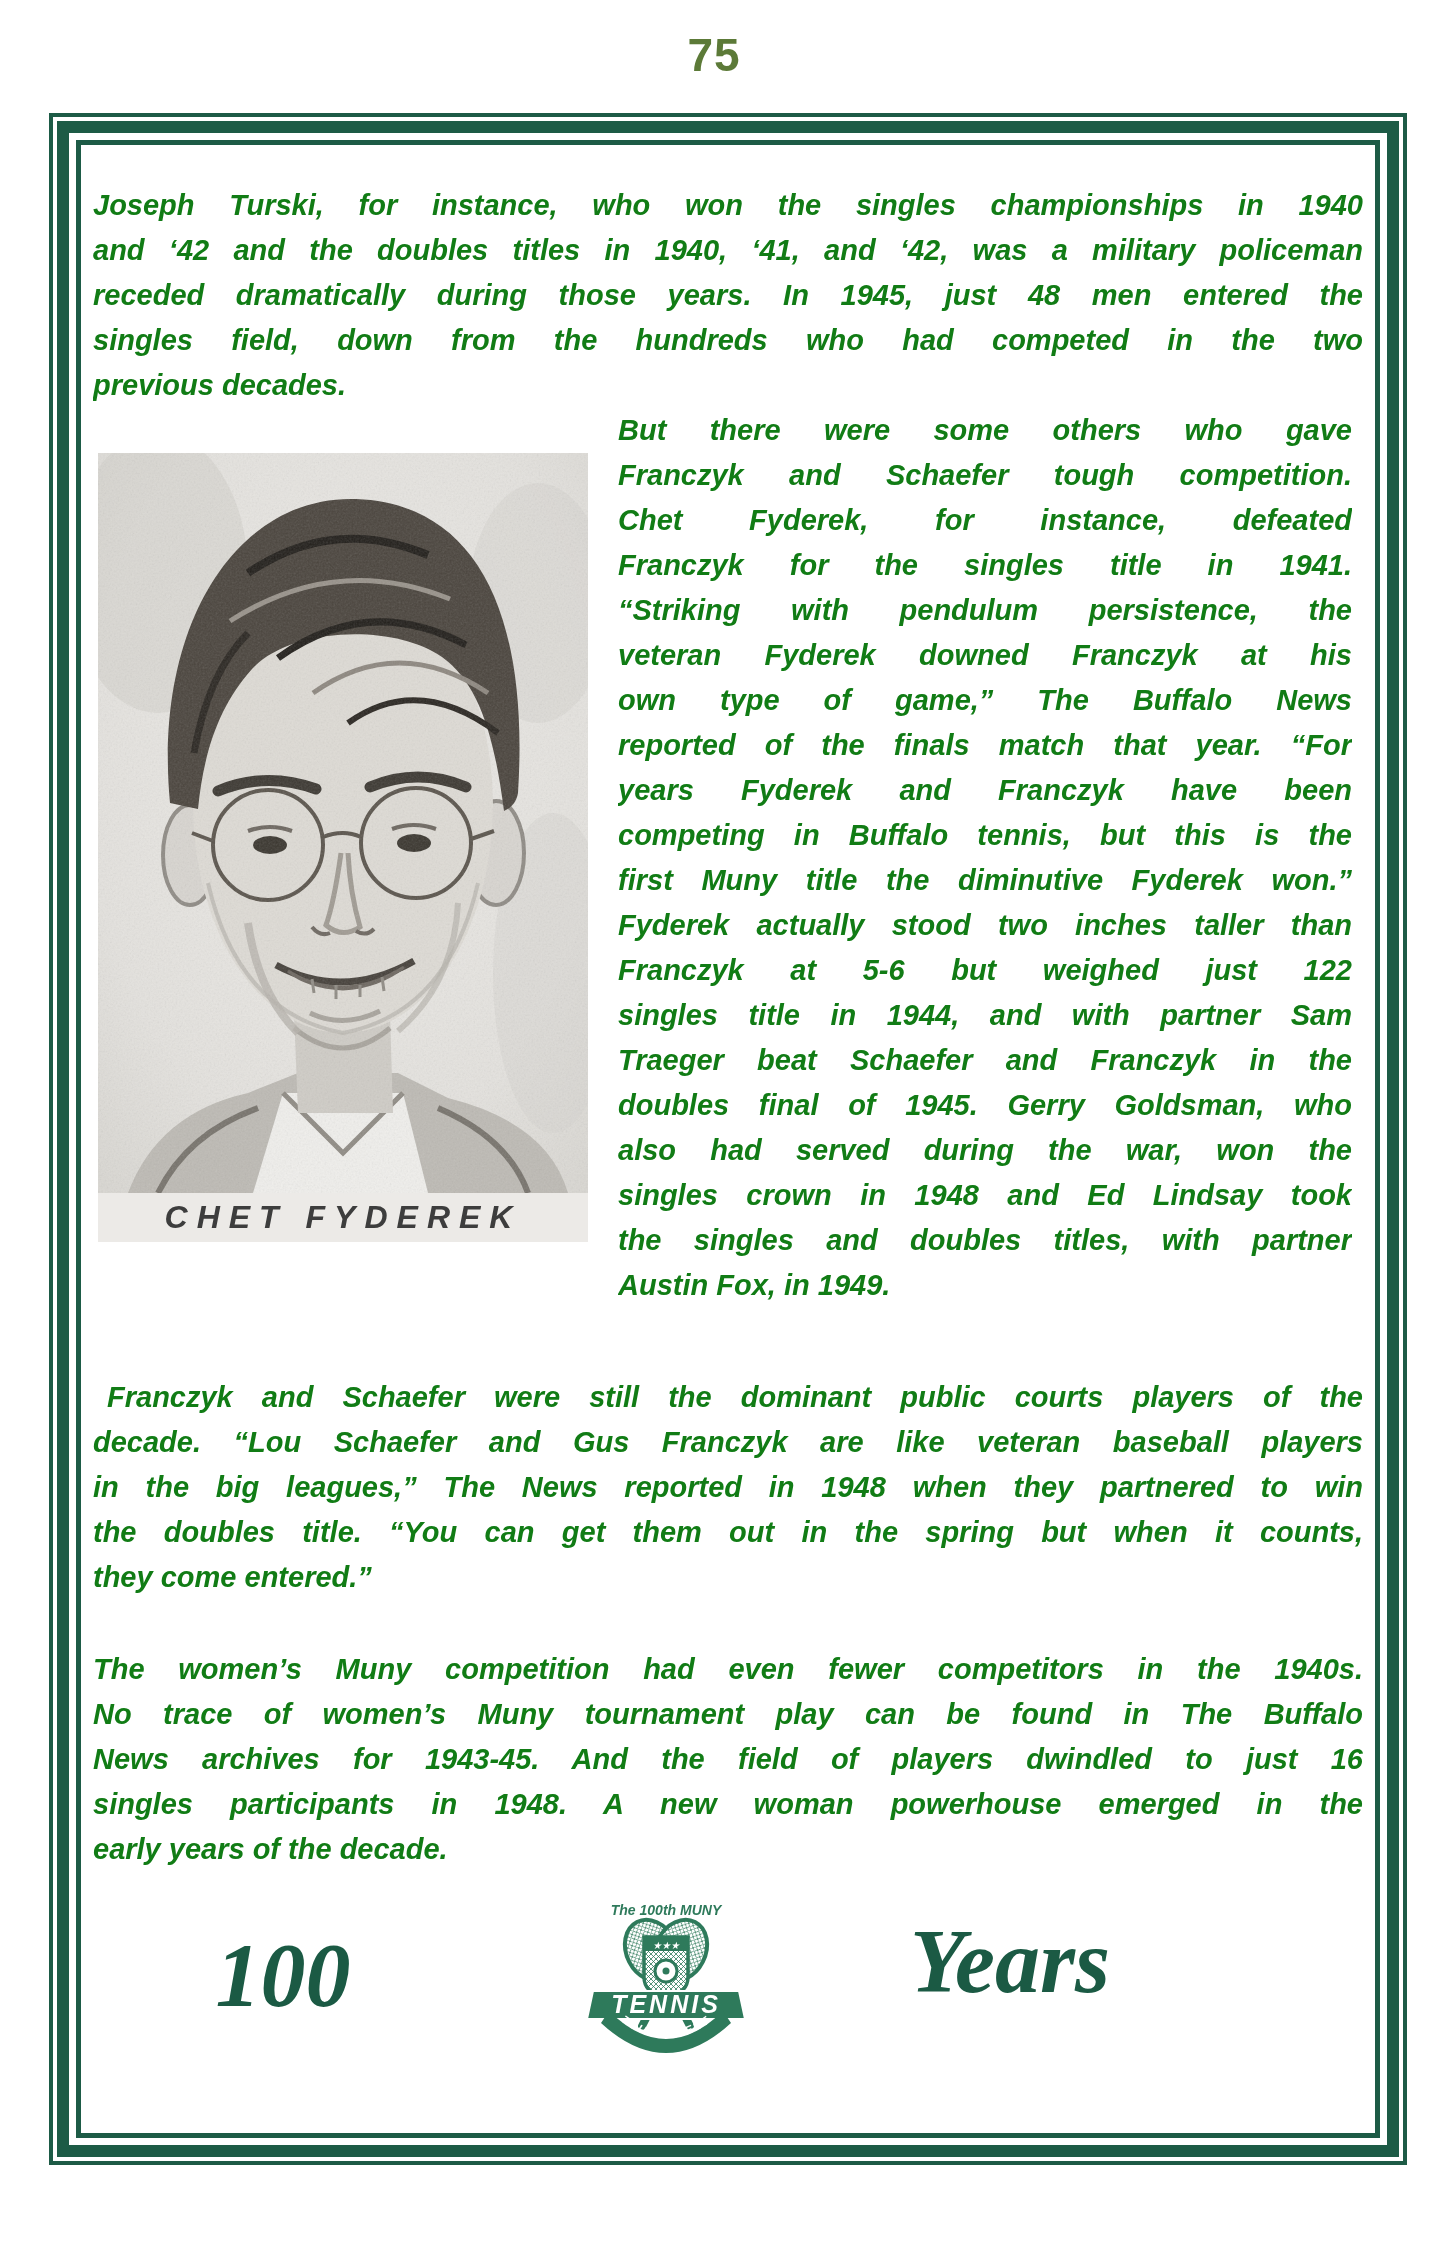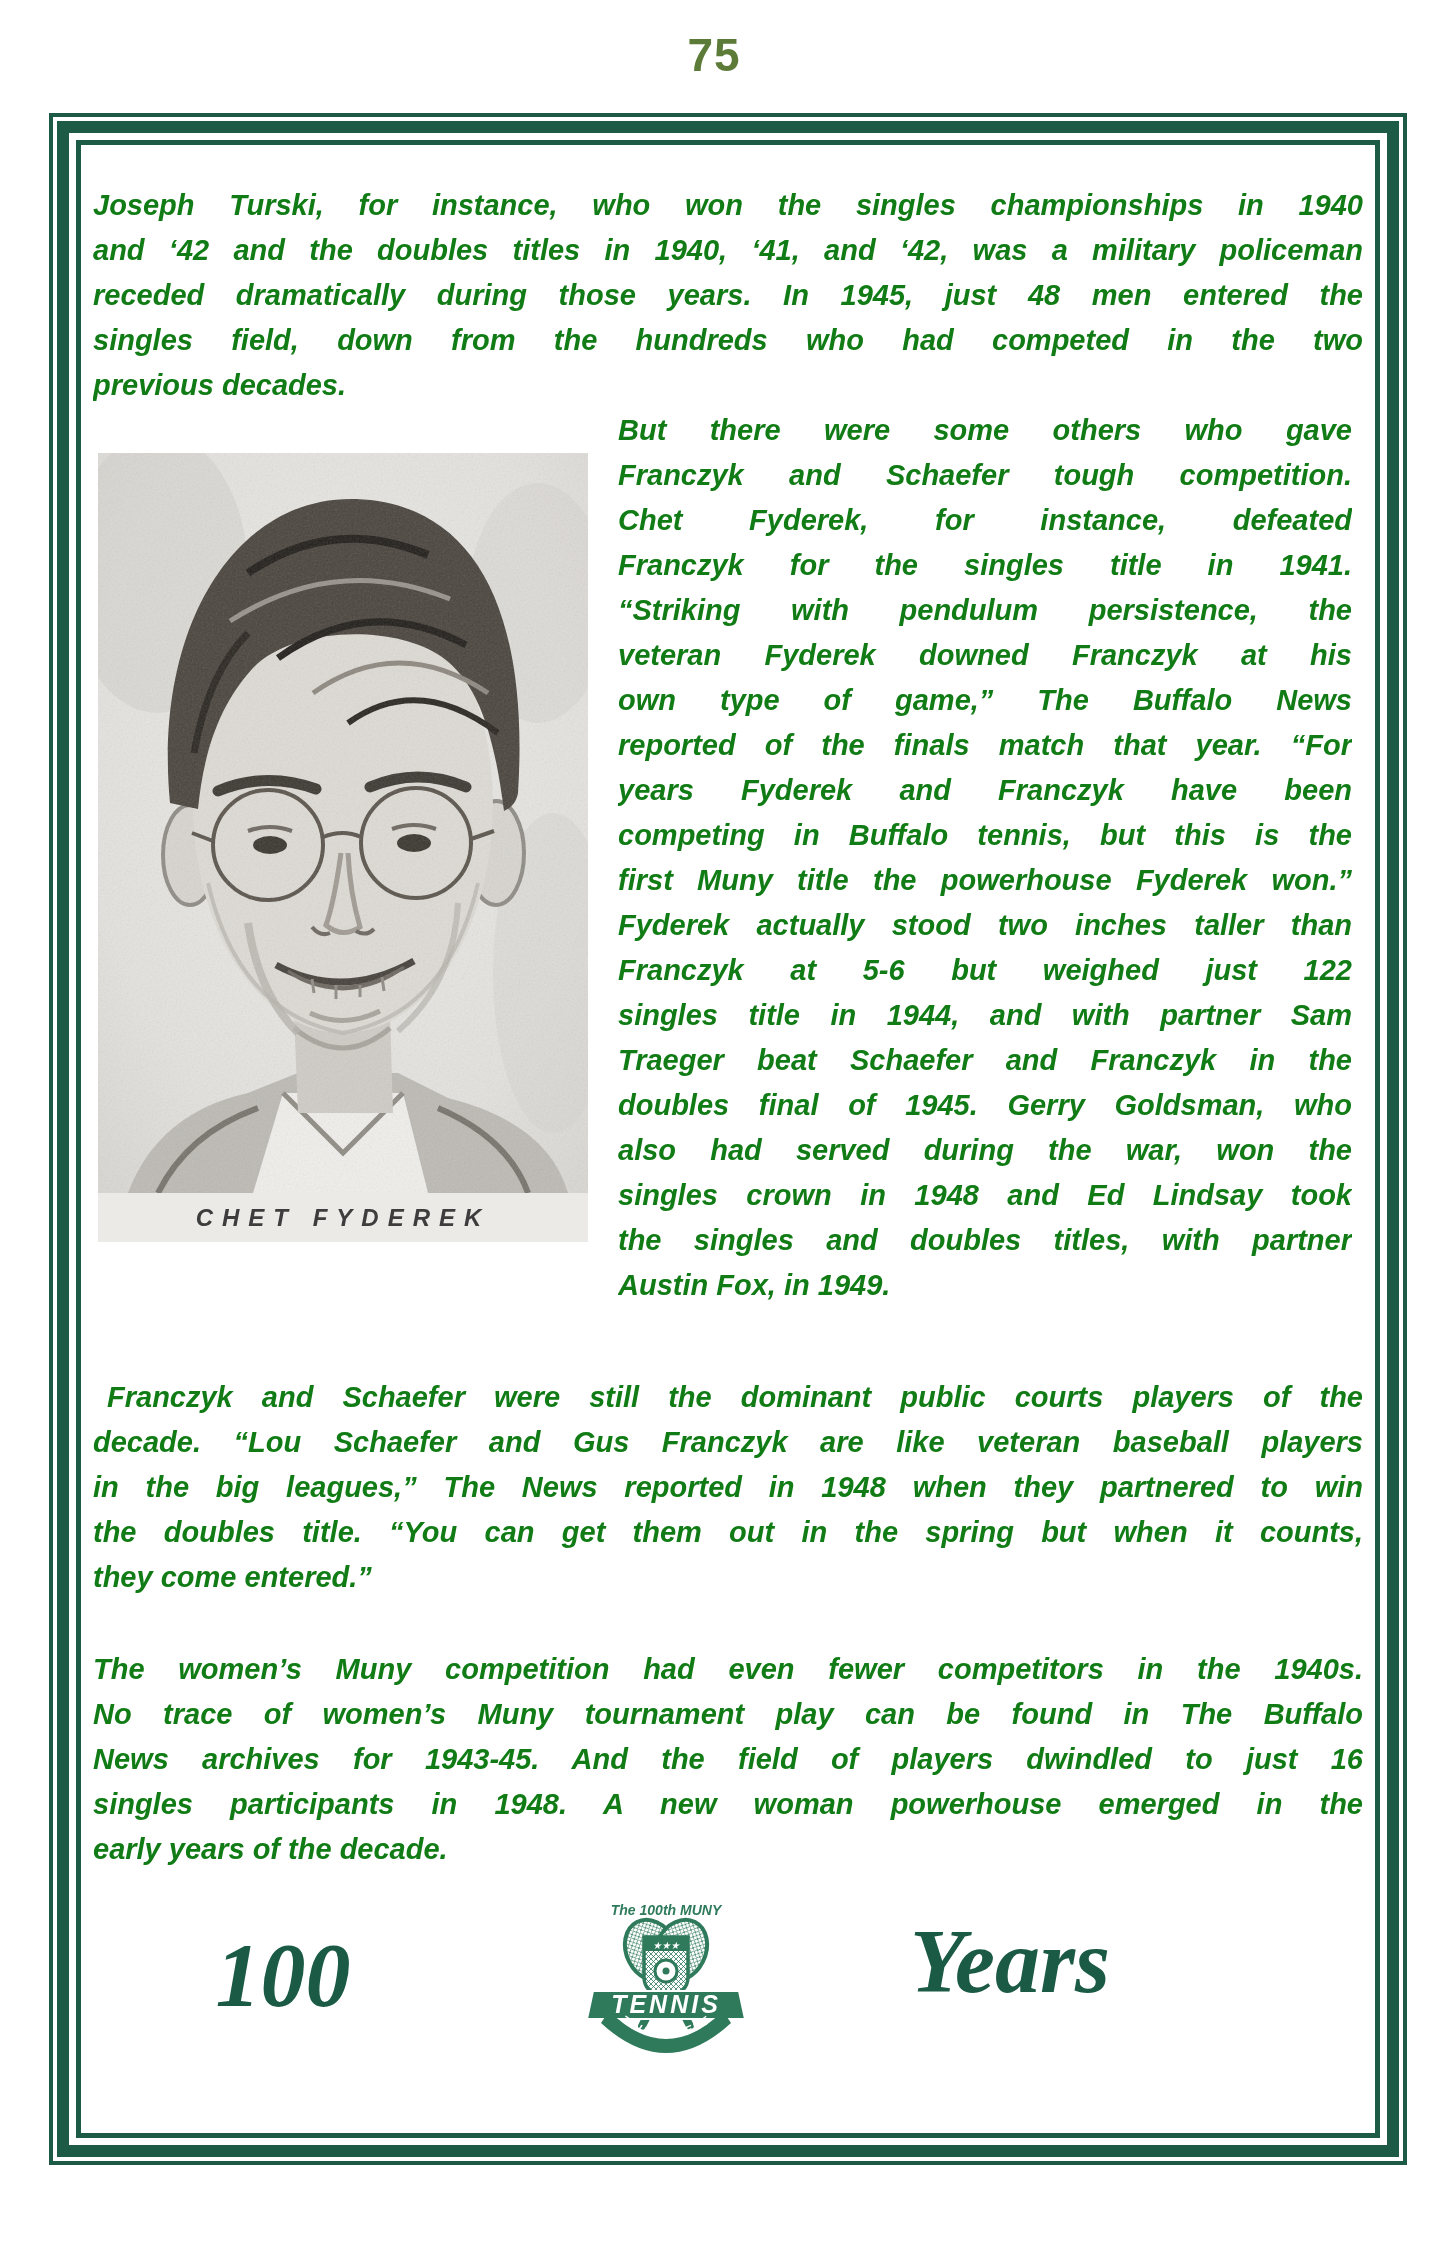--- a/index.html
+++ b/index.html
@@ -23,21 +23,21 @@
   .para .jline:last-child{text-align-last:left;}
   .indent-first .jline:first-child{text-indent:14px;}
 
   .para-lead{margin-top:38px;}
 
   .two-col{display:flex;flex-direction:row;margin-top:0;}
   .photo-col{width:490px;margin-left:5px;margin-top:45px;flex:none;}
   .photo-frame{width:490px;height:740px;background:#e8e7e4;position:relative;overflow:hidden;}
   .photo-caption{width:490px;height:49px;background:#eceae7;display:flex;
        align-items:center;justify-content:center;
-       font-size:24px;font-weight:bold;color:#3d3d3d;letter-spacing:9px;}
+       font-size:32px;font-weight:bold;color:#3d3d3d;letter-spacing:9px;}
   .text-col{width:734px;margin-left:30px;flex:none;min-height:945px;}
 
   .para-3{margin-top:22px;}
   .para-4{margin-top:47px;}
 
   .footer-row{position:relative;margin-top:25px;height:178px;}
   .footer-num{position:absolute;left:90px;top:34px;width:200px;text-align:center;
        font-family:"Liberation Serif",serif;font-weight:bold;font-size:90px;
        line-height:1;color:#1b5a44;}
   .footer-years{position:absolute;left:817px;top:20px;width:320px;text-align:left;
@@ -143,21 +143,21 @@
             <div class="jline">But there were some others who gave</div>
             <div class="jline">Franczyk and Schaefer tough competition.</div>
             <div class="jline">Chet Fyderek, for instance, defeated</div>
             <div class="jline">Franczyk for the singles title in 1941.</div>
             <div class="jline">“Striking with pendulum persistence, the</div>
             <div class="jline">veteran Fyderek downed Franczyk at his</div>
             <div class="jline">own type of game,” The Buffalo News</div>
             <div class="jline">reported of the finals match that year. “For</div>
             <div class="jline">years Fyderek and Franczyk have been</div>
             <div class="jline">competing in Buffalo tennis, but this is the</div>
-            <div class="jline">first Muny title the powerhouse Fyderek won.”</div>
+            <div class="jline">first Muny title the diminutive Fyderek won.”</div>
             <div class="jline">Fyderek actually stood two inches taller than</div>
             <div class="jline">Franczyk at 5-6 but weighed just 122</div>
             <div class="jline">singles title in 1944, and with partner Sam</div>
             <div class="jline">Traeger beat Schaefer and Franczyk in the</div>
             <div class="jline">doubles final of 1945. Gerry Goldsman, who</div>
             <div class="jline">also had served during the war, won the</div>
             <div class="jline">singles crown in 1948 and Ed Lindsay took</div>
             <div class="jline">the singles and doubles titles, with partner</div>
             <div class="jline">Austin Fox, in 1949.</div>
           </div>

